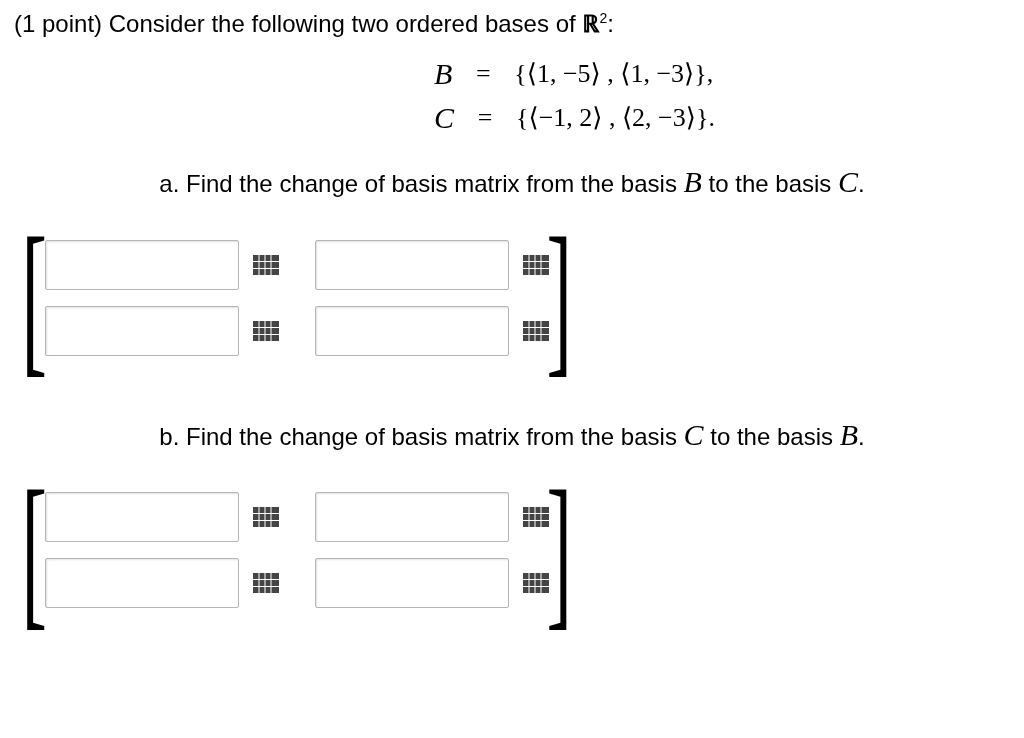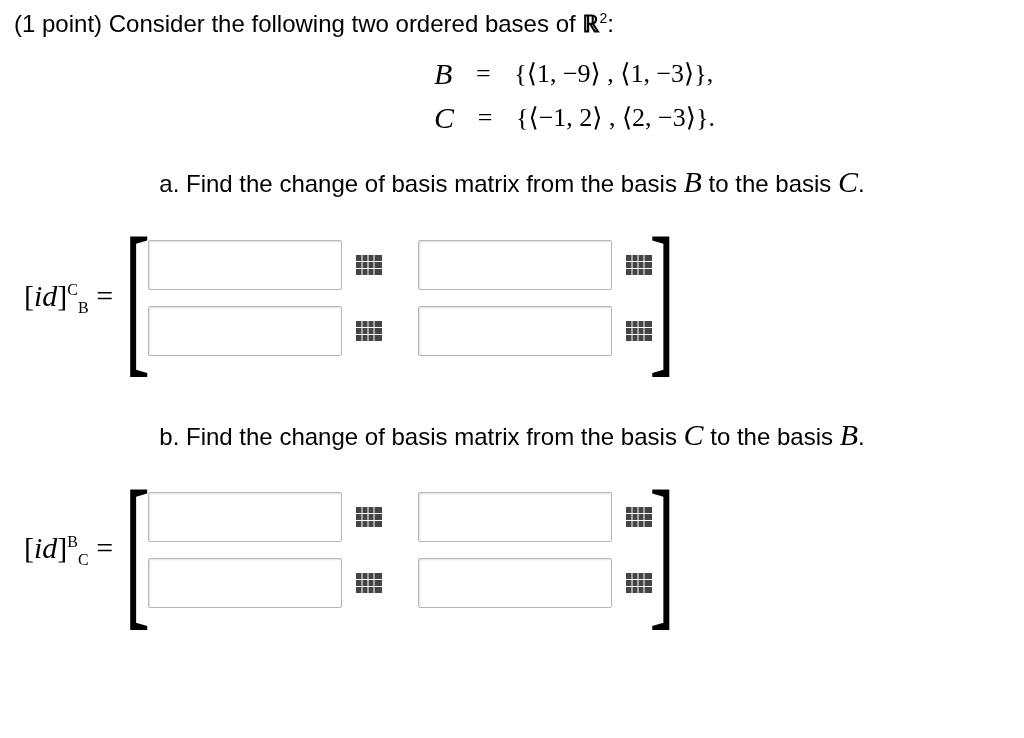--- a/index.html
+++ b/index.html
@@ -112,39 +112,36 @@
 
 <p class="intro">
   <span>(1 point) Consider the following two ordered bases of </span><span class="rset">ℝ</span><sup class="r2">2</sup><span>:</span>
 </p>
 
 <div class="math-block">
   <div class="eqtable">
     <div class="eqrow">
       <span class="script-b">B</span>
       <span class="eq-sym">=</span>
-      <span class="eq-rhs">{⟨1, −9⟩ , ⟨1, −3⟩},</span>
+      <span class="eq-rhs">{⟨1, −5⟩ , ⟨1, −3⟩},</span>
     </div>
     <div class="eqrow">
       <span class="script-c">C</span>
       <span class="eq-sym">=</span>
       <span class="eq-rhs">{⟨−1, 2⟩ , ⟨2, −3⟩}.</span>
     </div>
   </div>
 </div>
 
 <p class="part">
   <span class="pref">a.</span>
   <span>Find the change of basis matrix from the basis </span><span class="script-b">B</span><span> to the basis </span><span class="script-c">C</span><span>.</span>
 </p>
 
 <div class="matrix-row-wrap">
-  <span class="lhs">
-    <span>[</span><span class="idtxt">id</span><span>]</span><span class="sup">C</span><span class="sub">B</span><span> =</span>
-  </span>
   <span class="bigbracket">[</span>
   <div class="matgrid">
     <div class="cell">
       <input class="ans-input" value="" style="">
       <span class="kb-icon">
         <svg viewBox="0 0 26 20">
             <rect x="0" y="0" width="26" height="6" fill="#444"></rect>
             <rect x="0" y="7" width="26" height="6" fill="#444"></rect>
             <rect x="0" y="14" width="26" height="6" fill="#444"></rect>
             <line x1="6" y1="0" x2="6" y2="20" stroke="#fff" stroke-width="1"></line>
@@ -195,23 +192,20 @@
   </div>
   <span class="bigbracket">]</span>
 </div>
 
 <p class="part">
   <span class="pref">b.</span>
   <span>Find the change of basis matrix from the basis </span><span class="script-c">C</span><span> to the basis </span><span class="script-b">B</span><span>.</span>
 </p>
 
 <div class="matrix-row-wrap">
-  <span class="lhs">
-    <span>[</span><span class="idtxt">id</span><span>]</span><span class="sup">B</span><span class="sub">C</span><span> =</span>
-  </span>
   <span class="bigbracket">[</span>
   <div class="matgrid">
     <div class="cell">
       <input class="ans-input" value="" style="">
       <span class="kb-icon">
         <svg viewBox="0 0 26 20">
             <rect x="0" y="0" width="26" height="6" fill="#444"></rect>
             <rect x="0" y="7" width="26" height="6" fill="#444"></rect>
             <rect x="0" y="14" width="26" height="6" fill="#444"></rect>
             <line x1="6" y1="0" x2="6" y2="20" stroke="#fff" stroke-width="1"></line>

